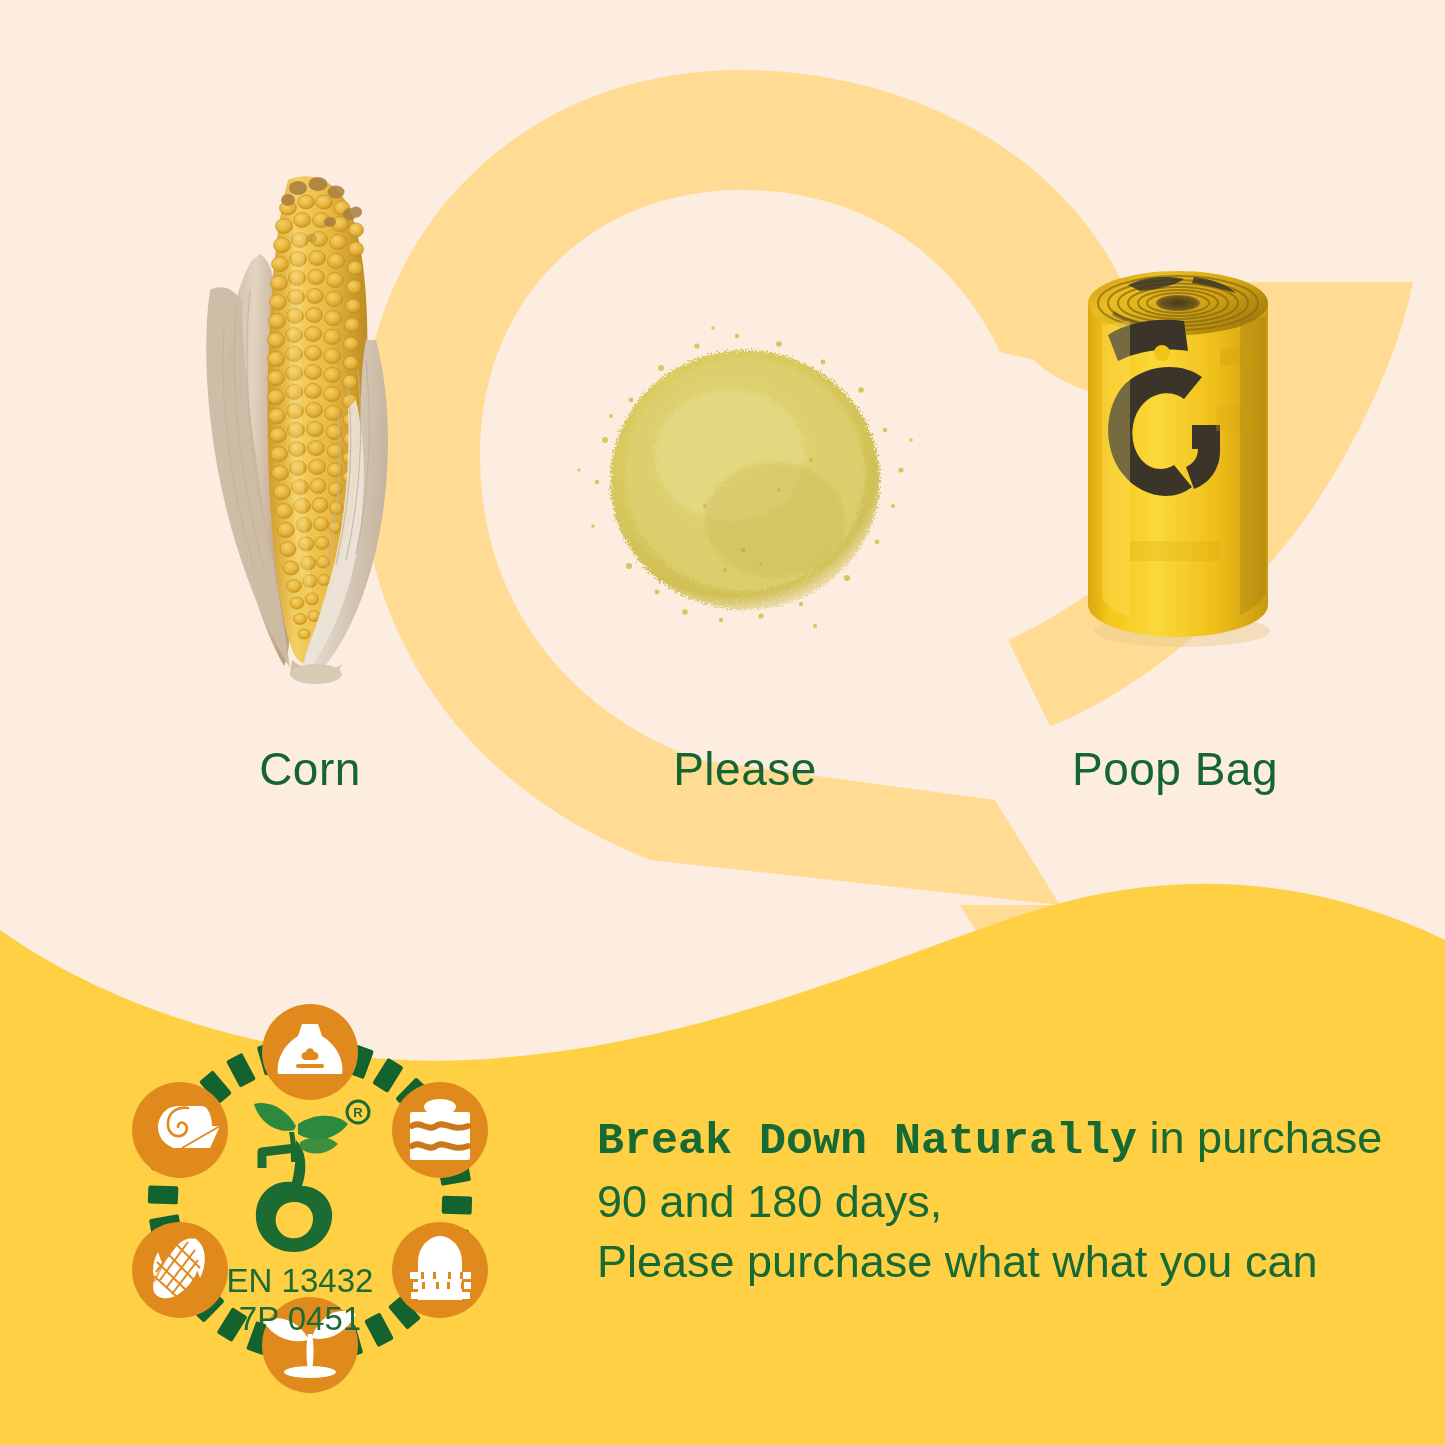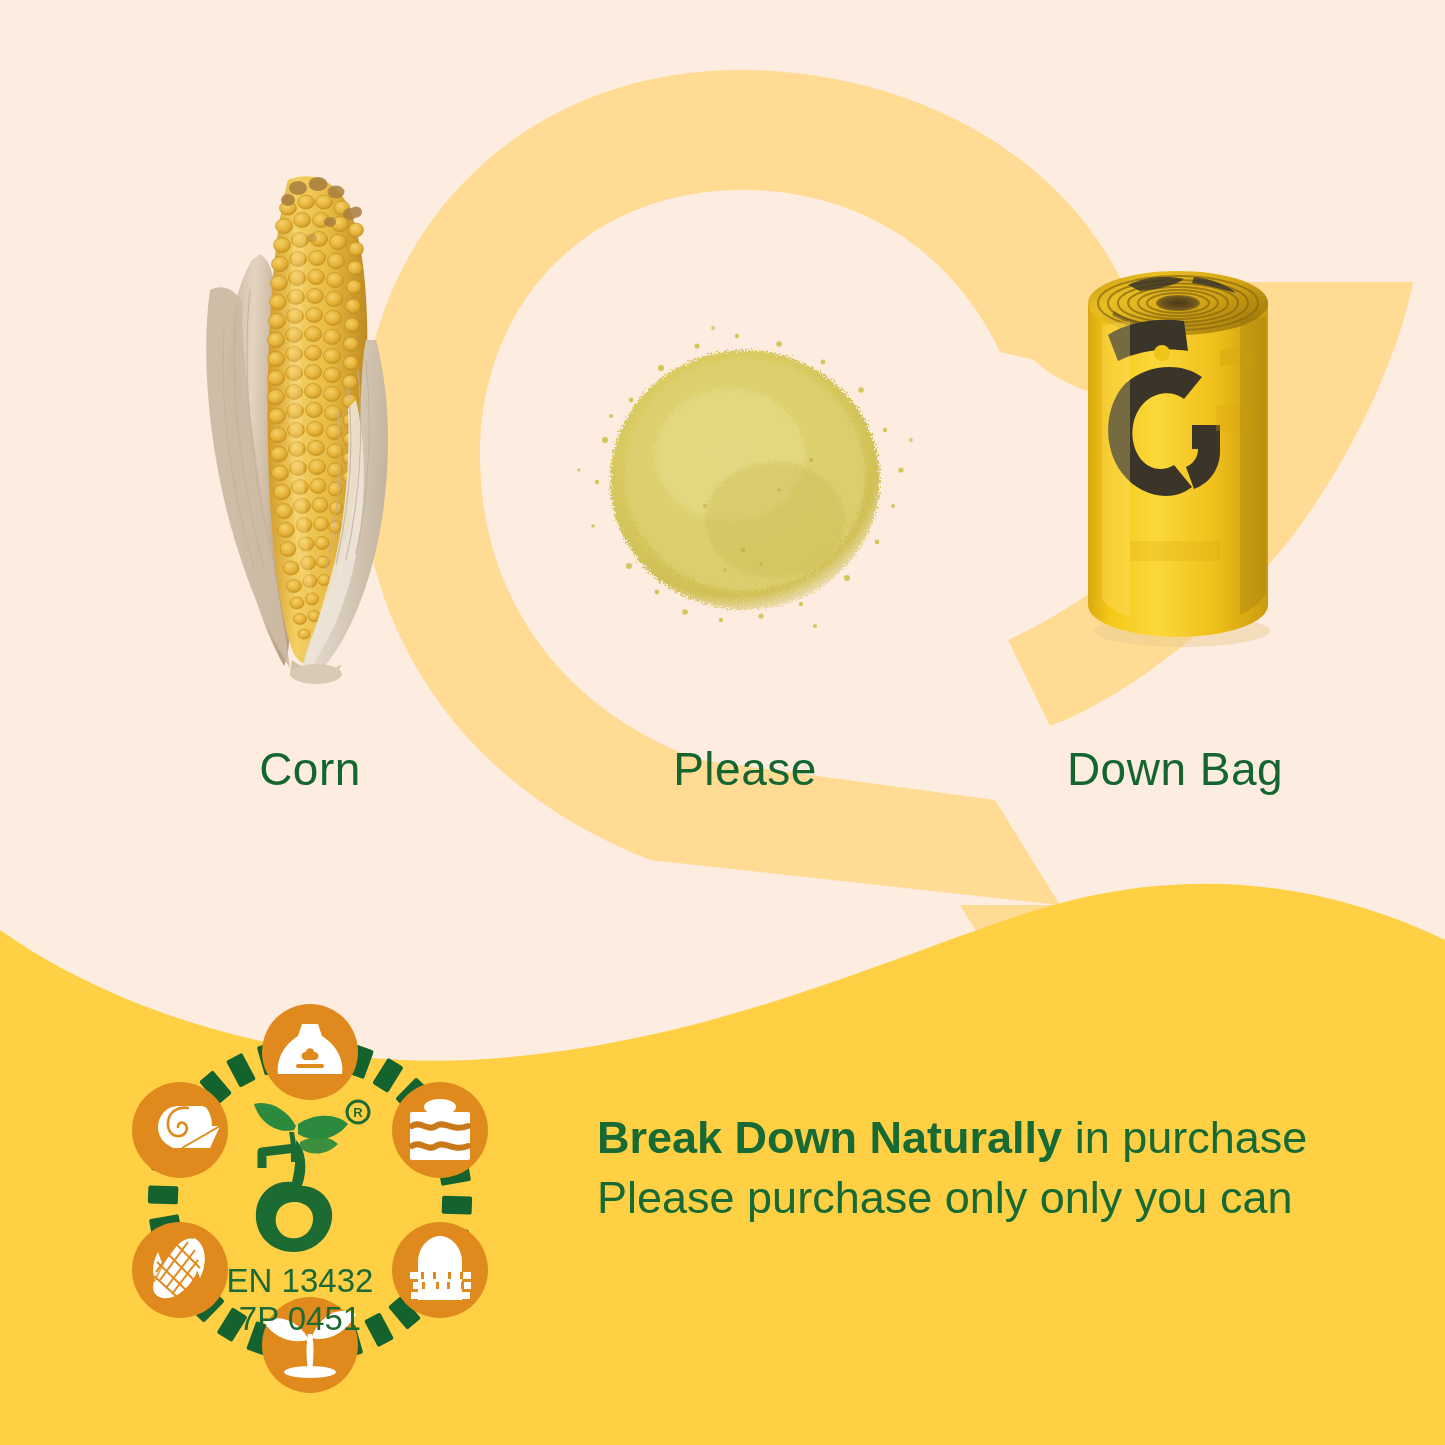--- a/index.html
+++ b/index.html
@@ -71,21 +71,21 @@
   
   .claim {
     position: absolute;
     left: 597px;
     top: 1108px;
     width: 790px;
     color: #176A33;
     font-size: 45px;
     line-height: 60px;
   }
-  .claim .strong { font-weight: bold; }
+  .claim .strong { font-weight: bold; font-family: Liberation Mono, monospace; }
 </style>
 </head>
 <body>
 
 <div id="page">
 
   <svg id="bg-svg" viewBox="0 0 1445 1445" xmlns="http://www.w3.org/2000/svg">
     <defs>
       <clipPath id="pageclip">
           <rect x="0" y="0" width="1445" height="1445"></rect>
@@ -453,21 +453,21 @@
 
         <g fill="#D9A910" opacity="0.55">
           <path d="M150,96 C164,90 178,92 186,100 L180,118 C172,110 160,108 150,112 Z"></path>
           <path d="M146,150 L184,150 L184,176 L146,176 Z" opacity="0.5"></path>
           <path d="M60,286 L150,286 L150,306 L60,306 Z" opacity="0.45"></path>
         </g>
 
         <path d="M32,70 L32,344 C38,352 48,358 60,362 L60,66 Z" fill="#FFE57C" opacity="0.3"></path>
         <path d="M170,64 L170,360 C182,354 192,346 196,338 L196,62 Z" fill="#8A6A10" opacity="0.25"></path>
       </svg>
-      <div class="product-label">Down Bag</div>
+      <div class="product-label">Poop Bag</div>
     </div>
   </div>
 
   <svg class="cert-badge" viewBox="0 0 400 400" xmlns="http://www.w3.org/2000/svg">
 
     <g fill="#14632F">
 
       <g transform="translate(200,200)">
         <g transform="rotate(-70)">
             <rect x="132" y="-9" width="30" height="18" rx="2"></rect>
@@ -692,16 +692,17 @@
 
       <text x="190" y="292" text-anchor="middle" font-family="Liberation Sans, sans-serif" font-size="33" fill="#1C6B33">EN 13432</text>
       <text x="190" y="330" text-anchor="middle" font-family="Liberation Sans, sans-serif" font-size="33" fill="#1C6B33">7P 0451</text>
     </g>
   </svg>
 
   <div class="claim">
     <div>
       <span class="strong">Break Down Naturally</span><span> in purchase</span>
     </div>
-    <div>Please purchase only only you can</div>
+    <div>90 and 180 days,</div>
+    <div>Please purchase what what you can</div>
   </div>
 
 </div>
 
 </body></html>

